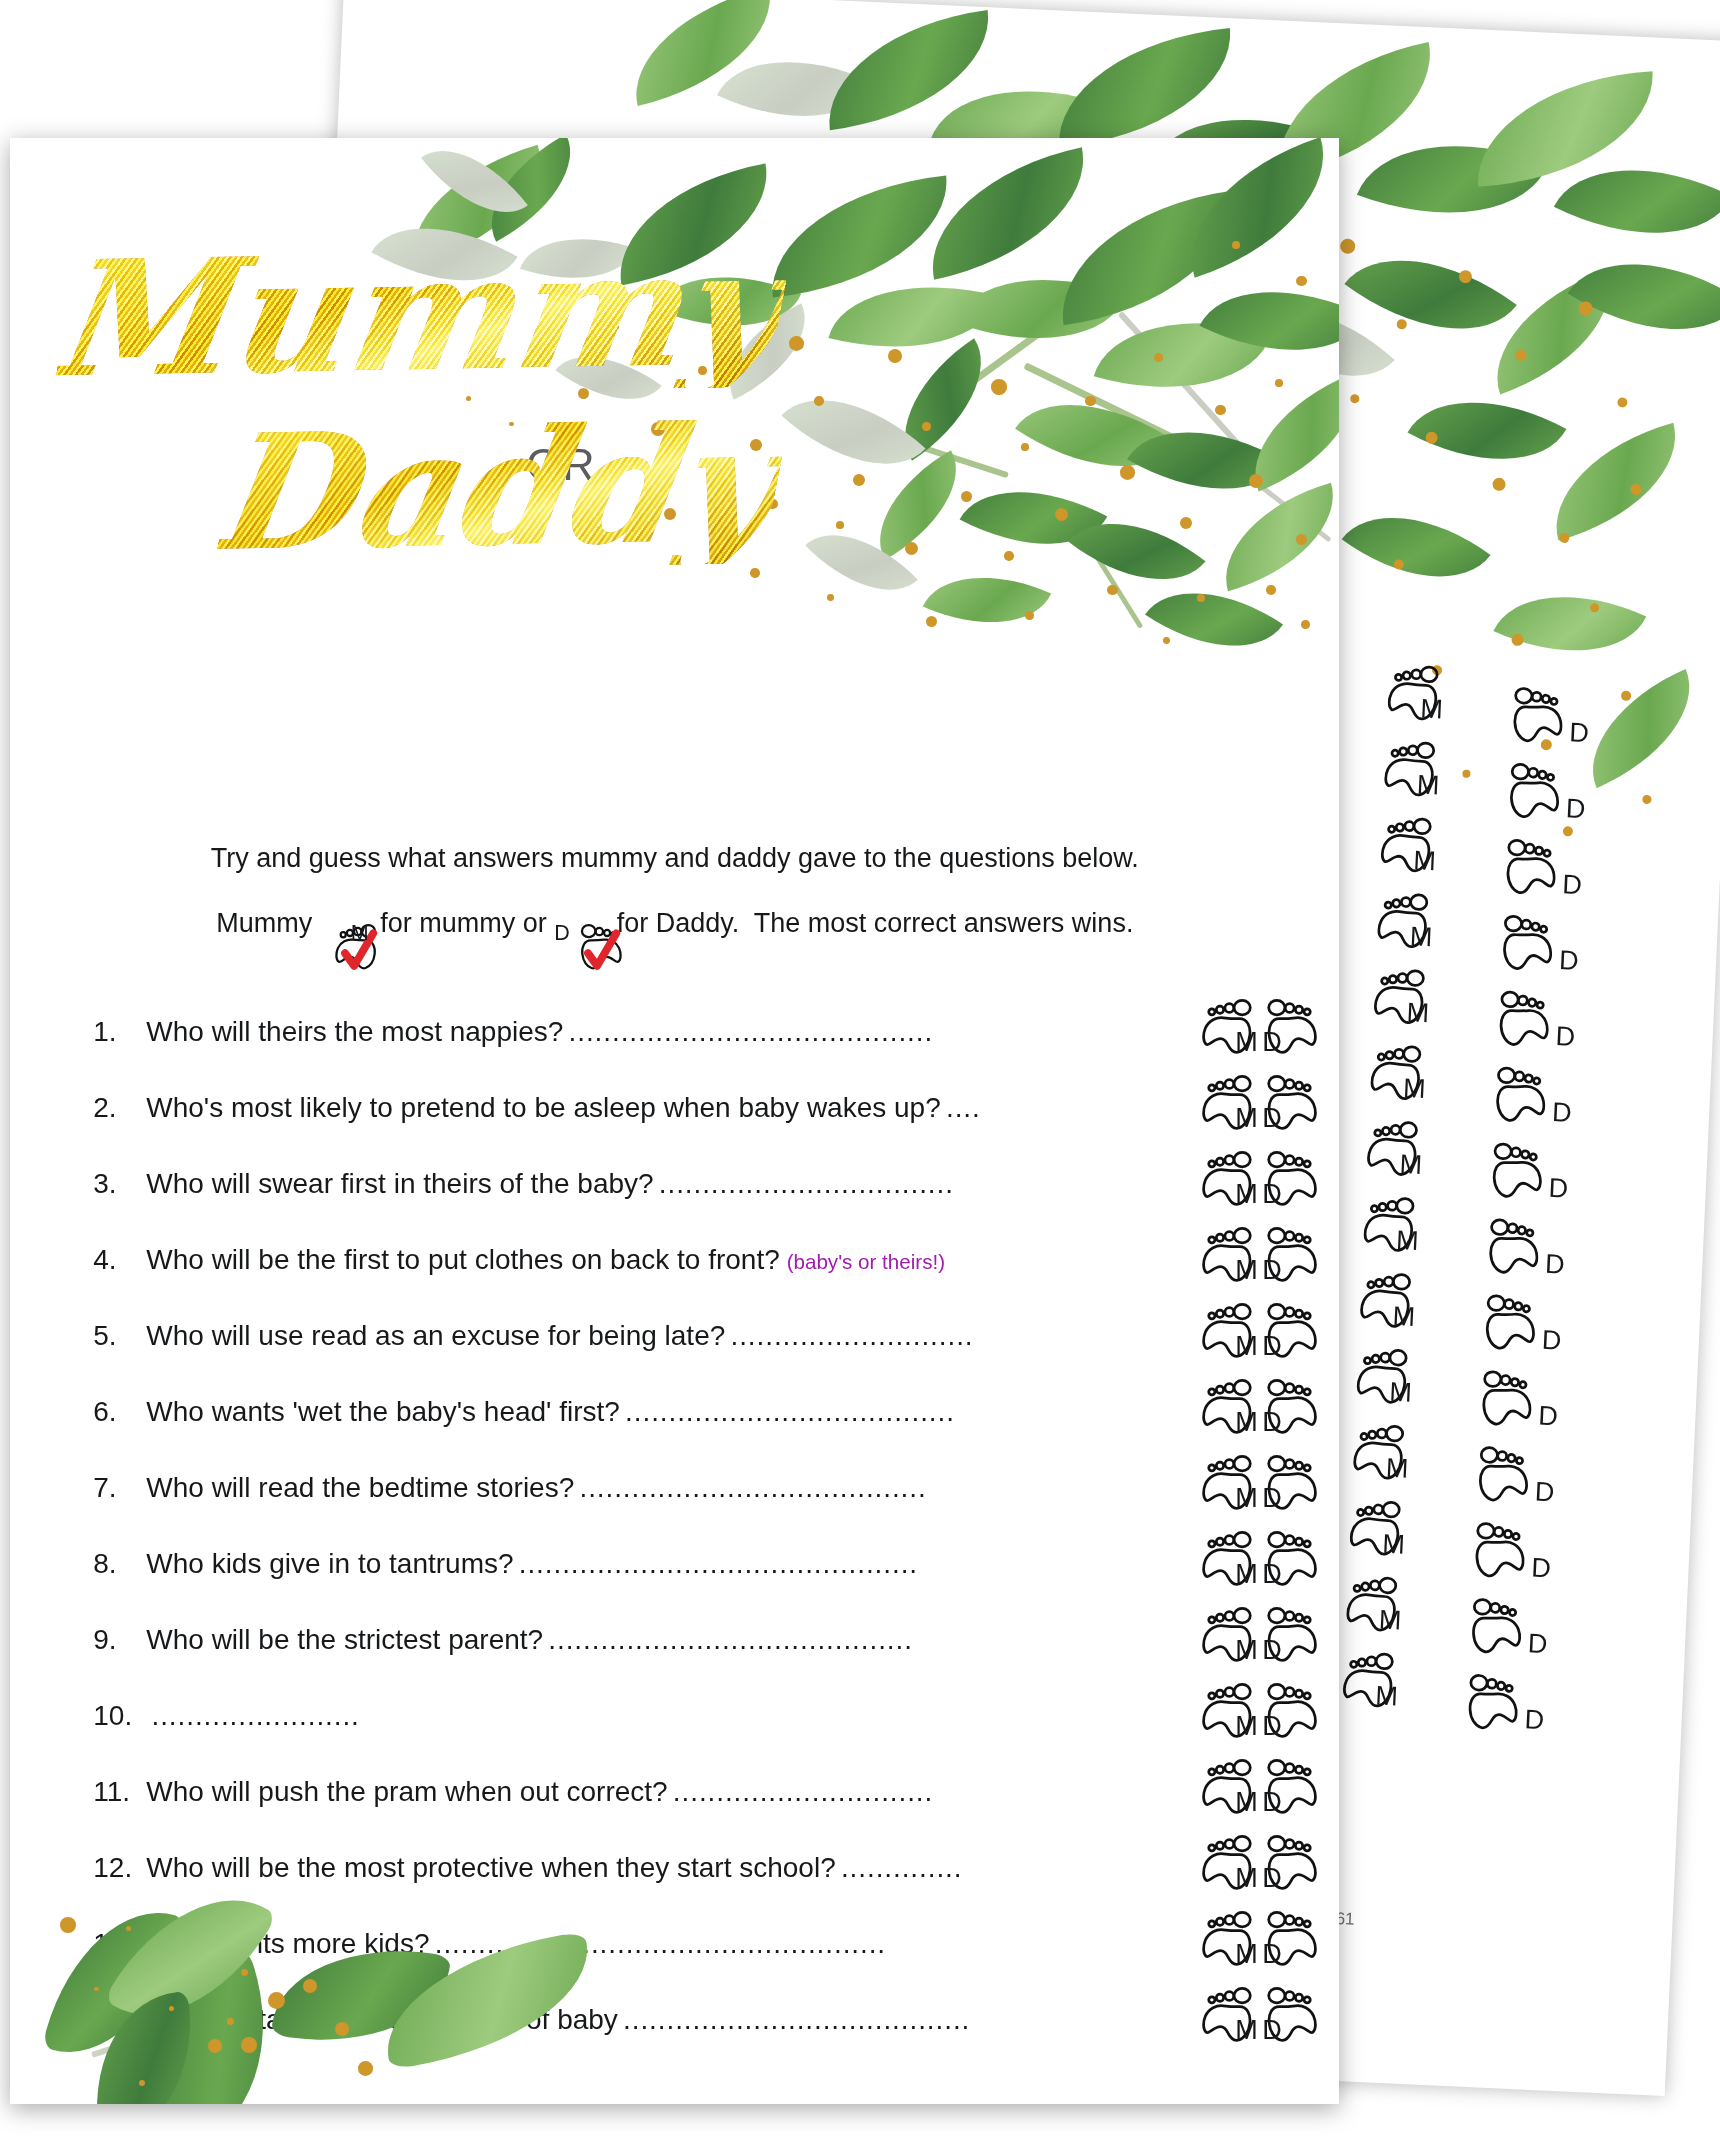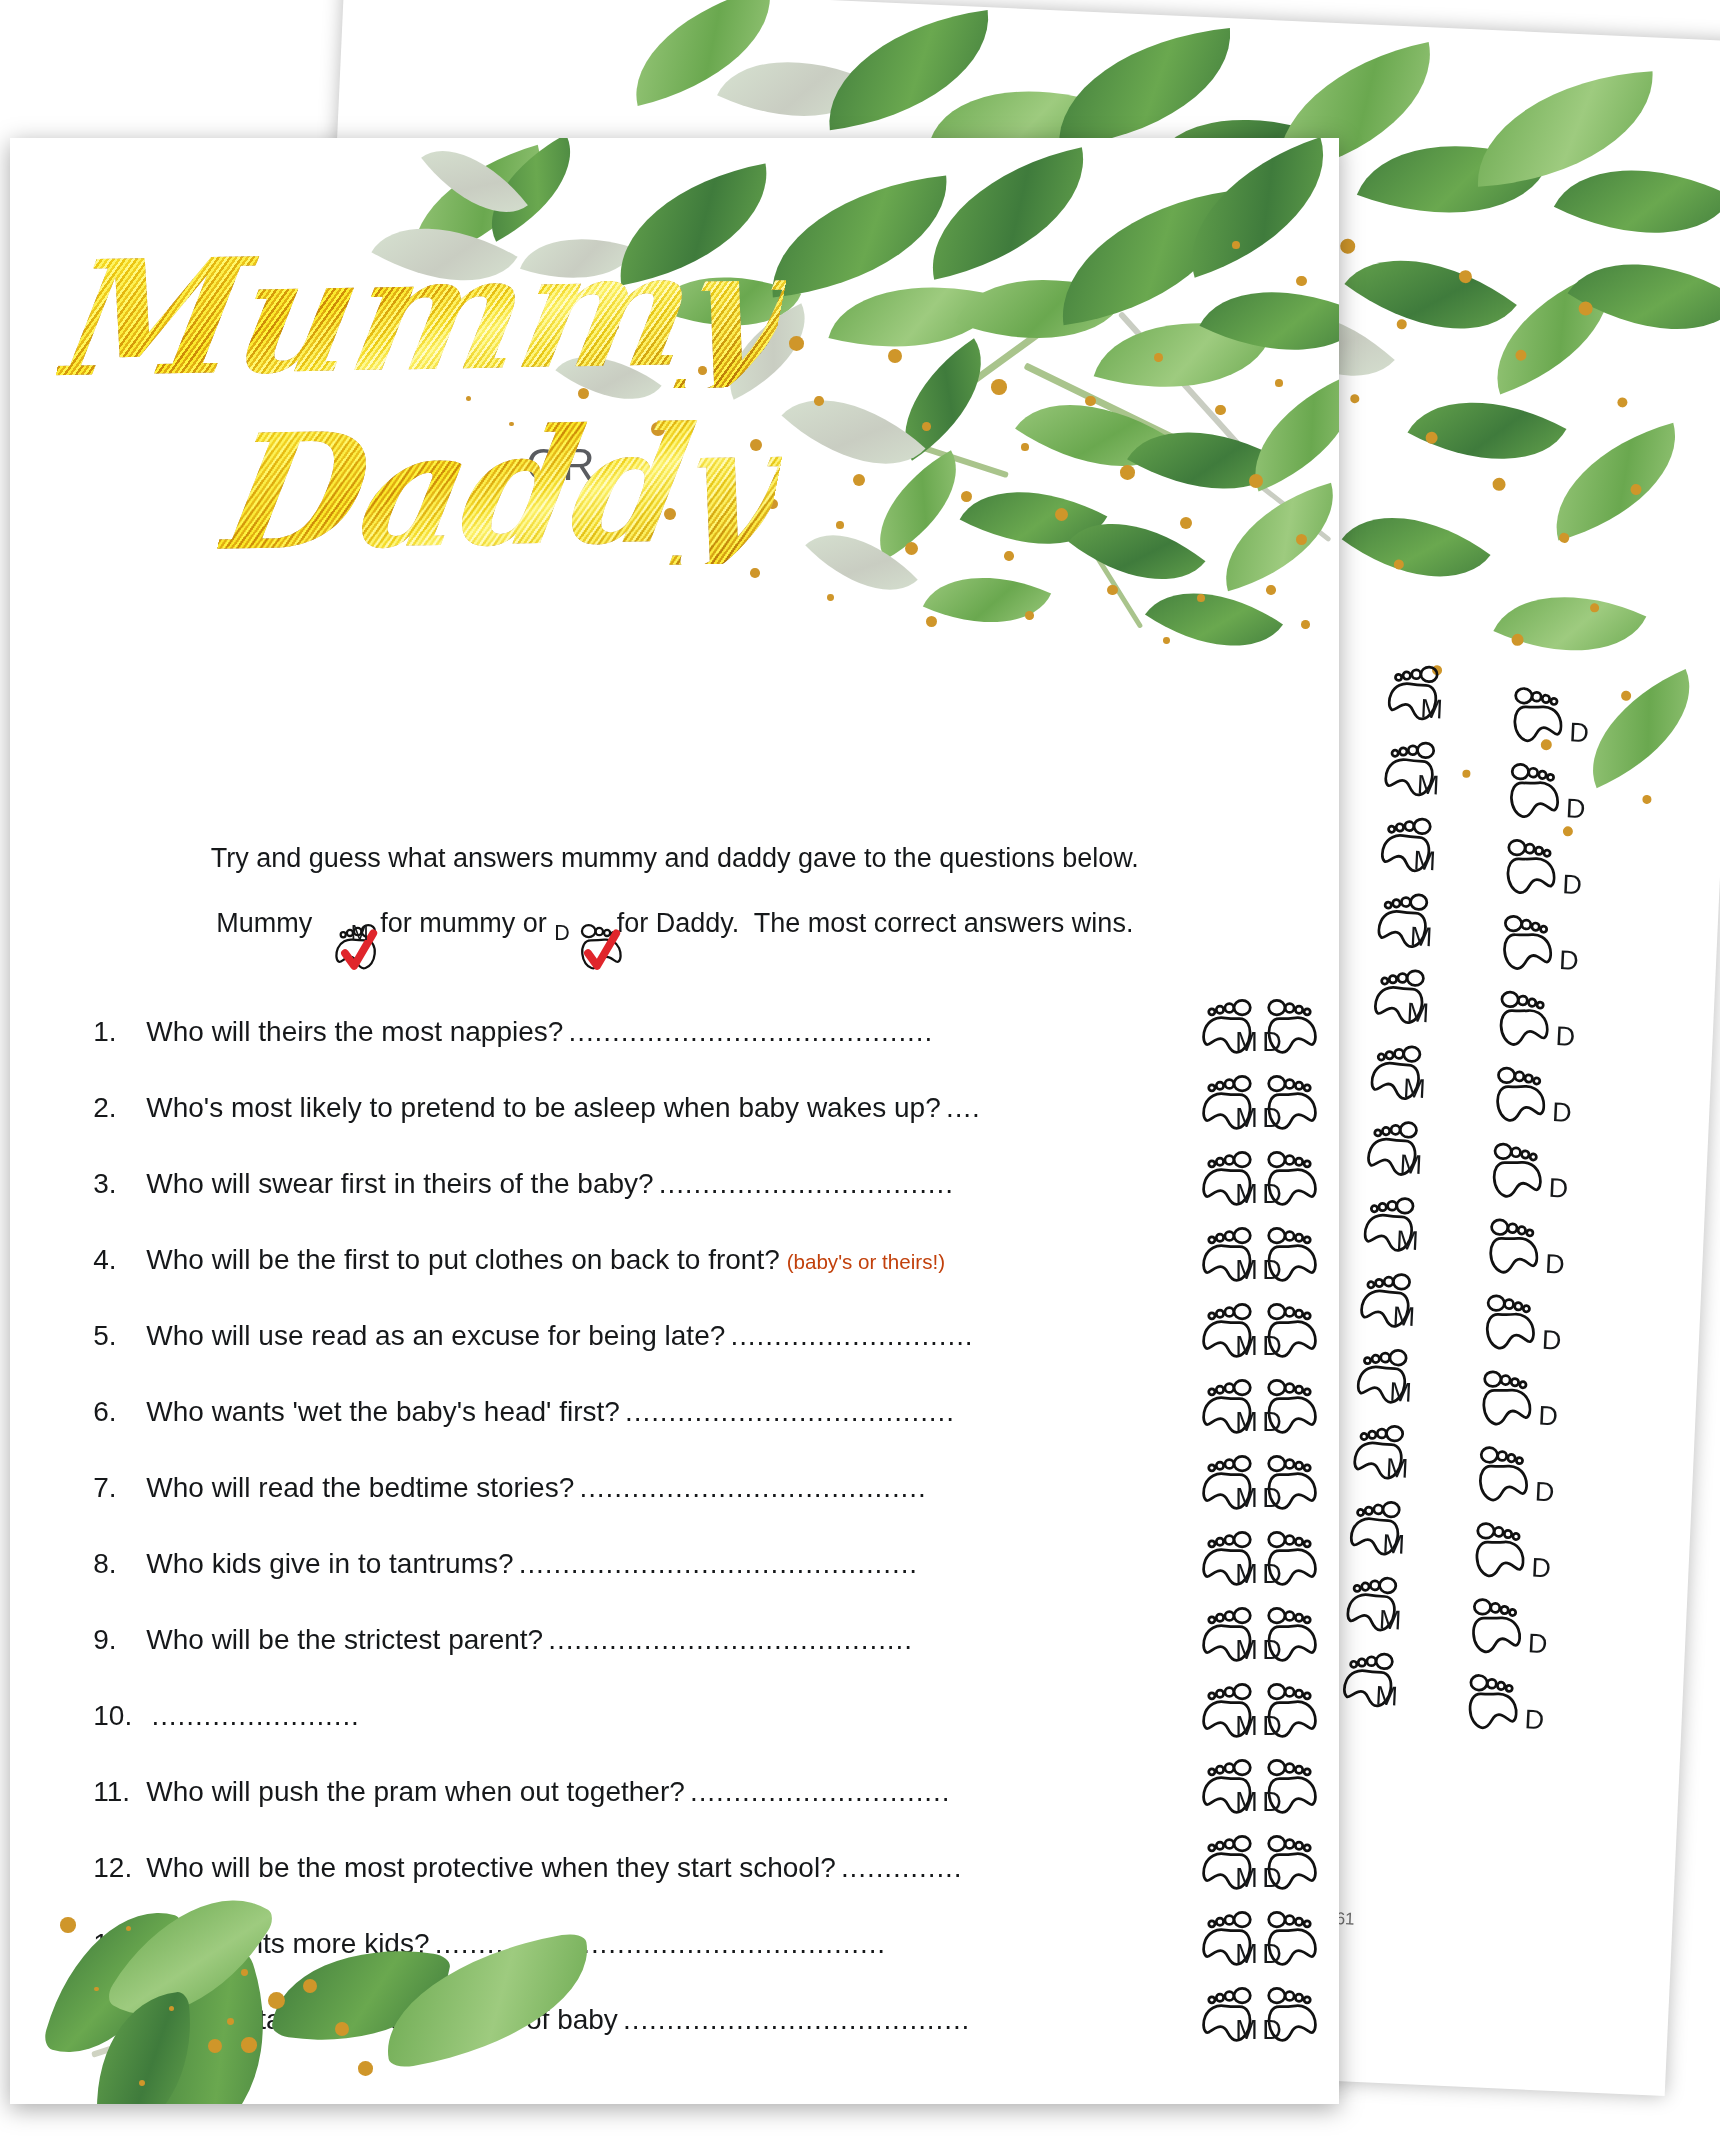--- a/index.html
+++ b/index.html
@@ -72,21 +72,21 @@
   .intro .l1{display:block;}
   .intro .l2{display:block;margin-top:19px;display:flex;align-items:center;
              justify-content:center;gap:0;}
   .intro .l2 span{white-space:pre;}
 
   
   .qlist{position:absolute;left:83px;top:878px;width:1127px;}
   .qrow{display:flex;align-items:baseline;height:76px;}
   .qnum{width:53px;flex:0 0 53px;font-size:28px;color:#16181a;text-align:left;}
   .qtext{font-size:28px;color:#16181a;white-space:nowrap;}
-  .qnote{font-size:20.6px;color:#c2410c;margin-left:6.9px;white-space:nowrap;}
+  .qnote{font-size:20.6px;color:#a21caf;margin-left:6.9px;white-space:nowrap;}
   .qdots{flex:1 1 auto;overflow:hidden;white-space:nowrap;font-size:28px;
          color:#16181a;margin-left:5.2px;letter-spacing:0.9px;}
   .qspace{flex:1 1 auto;}
 
   
   .checkcol{position:absolute;left:1192px;top:860px;width:129px;}
   .checkrow{height:76px;position:relative;}
   .fp{position:absolute;top:-1.7px;width:53px;height:71px;}
   .fp.m{left:0;}
   .fp.d{left:62px;}
@@ -965,21 +965,21 @@
           <span class="qnum">9.</span>
           <span class="qtext">Who will be the strictest parent?</span>
           <span class="qdots">..........................................</span>
         </div>
         <div class="qrow">
           <span class="qnum">10.</span>
           <span class="qdots">........................</span>
         </div>
         <div class="qrow">
           <span class="qnum">11.</span>
-          <span class="qtext">Who will push the pram when out together?</span>
+          <span class="qtext">Who will push the pram when out correct?</span>
           <span class="qdots">..............................</span>
         </div>
         <div class="qrow">
           <span class="qnum">12.</span>
           <span class="qtext">Who will be the most protective when they start school?</span>
           <span class="qdots">..............</span>
         </div>
         <div class="qrow">
           <span class="qnum">13.</span>
           <span class="qtext">Who wants more kids?</span>

